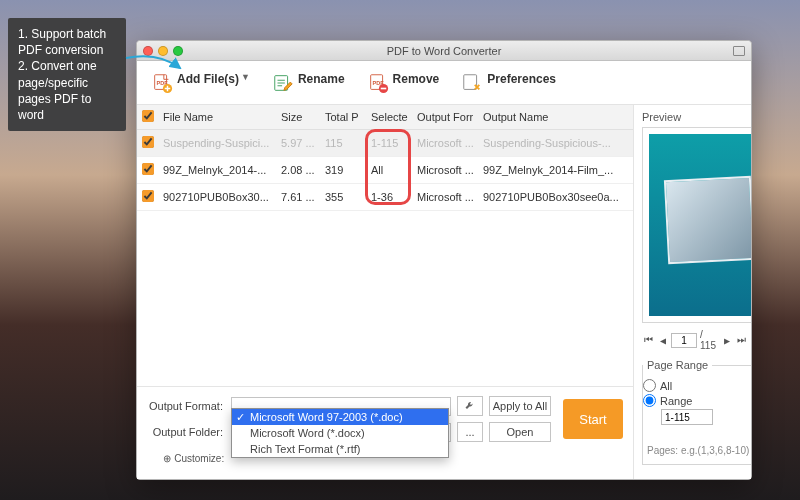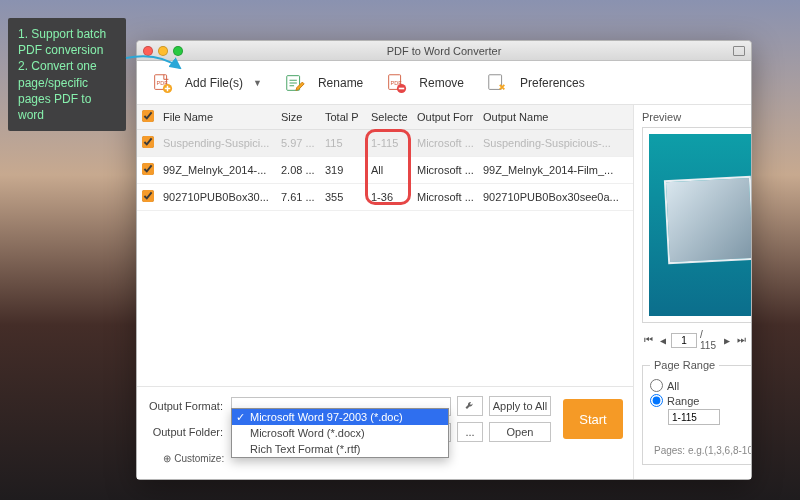--- a/index.html
+++ b/index.html
@@ -4,21 +4,21 @@
 <style>
   * { box-sizing: border-box; margin: 0; padding: 0; font-family: -apple-system, "Helvetica Neue", Arial, sans-serif; }
   html, body { width: 800px; height: 500px; overflow: hidden; }
   body {
     background: linear-gradient(180deg, #8a92b0 0%, #c7a98f 35%, #442d28 65%, #1f1c1e 100%);
     position: relative;
   }
   
   .callout {
     position: absolute; left: 8px; top: 18px; width: 118px;
-    background: #404041; color: #86efac; font-size: 12px;
+    background: #404041; color: #ffffff; font-size: 12px;
     padding: 8px 10px; border-radius: 2px; line-height: 1.35;
     z-index: 5;
   }
   .arrow {
     position: absolute; left: 124px; top: 52px; z-index: 5; pointer-events:none;
   }
   
   .win {
     position: absolute; left: 136px; top: 40px; width: 616px; height: 440px;
     background: #f7f7f7; border: 1px solid #b4b4b4; border-radius: 4px;
@@ -33,21 +33,21 @@
   .traffic { display:flex; gap:5px; }
   .dot { width:10px; height:10px; border-radius:50%; border:1px solid rgba(0,0,0,.2);}
   .dot.r{background:#ff5f57}.dot.y{background:#ffbd2e}.dot.g{background:#28c940}
   .title { position:absolute; left:0; right:0; text-align:center; font-size:11px; color:#4a4a4a; pointer-events:none;}
   .titlebar .sq { margin-left:auto; width:12px;height:10px;border:1px solid #888;border-radius:1px;}
 
   .toolbar {
     height: 44px; background:#fff; border-bottom:1px solid #e3e3e3;
     display:flex; align-items:center; gap:22px; padding:0 14px;
   }
-  .tbtn { display:flex; align-items:center; gap:12px; font-size:12px; color:#333; cursor:pointer;}
+  .tbtn { display:flex; gap:4px; font-size:12px; color:#333; cursor:pointer;font-weight:bold;}
   .tbtn svg { width:22px; height:22px; }
   .caret { font-size:9px; color:#666; margin-left:-2px;}
 
   .body { flex:1; display:flex; overflow:hidden; background:#fff;}
   .left { flex:1; display:flex; flex-direction:column; border-right:1px solid #e4e4e4; position:relative;}
   .right { width:176px; display:flex; flex-direction:column; padding:6px 8px 8px; font-size:11px; color:#444;}
 
   
   table { width:100%; border-collapse:collapse; font-size:11px; color:#333;}
   thead th { background:#f3f3f3; font-weight:500; text-align:left; padding:5px 4px; border-bottom:1px solid #e0e0e0; white-space:nowrap;}
@@ -95,21 +95,21 @@
     display:flex; align-items:center; justify-content:center; padding:6px;
   }
   .thumb-inner { width:100%; height:100%; position:relative; background:linear-gradient(#0e9ea8,#0b6e8c); overflow:hidden;}
   .thumb-inner .pic { position:absolute; left:14%; top:24%; width:72%; height:46%;
     background:linear-gradient(135deg,#d9e6ee,#7e97a7); transform:rotate(-3deg); border:2px solid #e8eef2;}
   .pager { display:flex; align-items:center; gap:3px; margin:6px 0 8px; font-size:10px; color:#555; justify-content:center;}
   .pager .nav { cursor:pointer; padding:0 2px; font-family:monospace;}
   .pager input { width:26px; height:15px; font-size:10px; text-align:center; border:1px solid #bbb;}
   .pager .ic { width:13px;height:13px; display:inline-block;}
 
-  fieldset { border:1px solid #d5d5d5; padding:6px 7px 8px; font-size:11px;}
+  fieldset { border:1px solid #d5d5d5; padding:6px 0 8px; font-size:11px;}
   legend { padding:0 4px; color:#555;}
   .radio-row { display:flex; align-items:center; gap:4px; margin:2px 0;}
   .range-inp { width:52px; height:16px; font-size:10px; border:1px solid #bbb; margin-left:18px; padding:0 3px;}
   .hint { font-size:10px; color:#888; margin-top:20px; padding-left:4px;}
 </style>
 </head>
 <body>
 
 <div class="callout">
   <div>1. Support batch PDF conversion</div>

